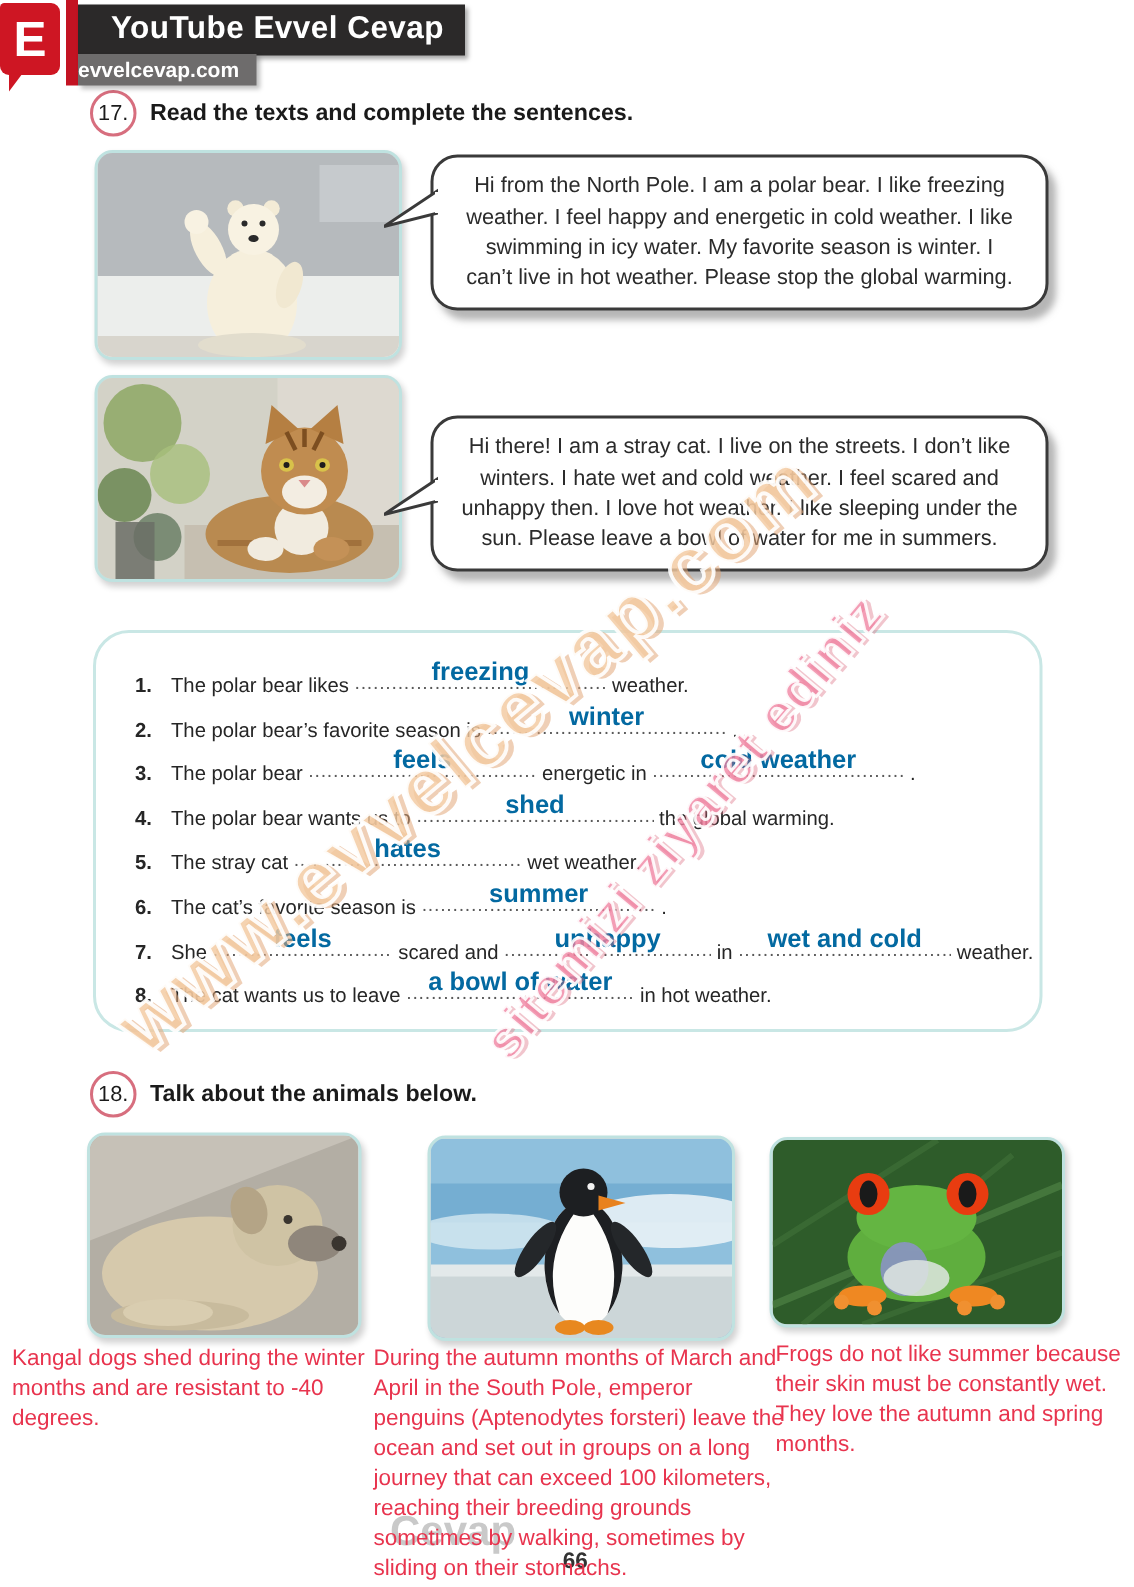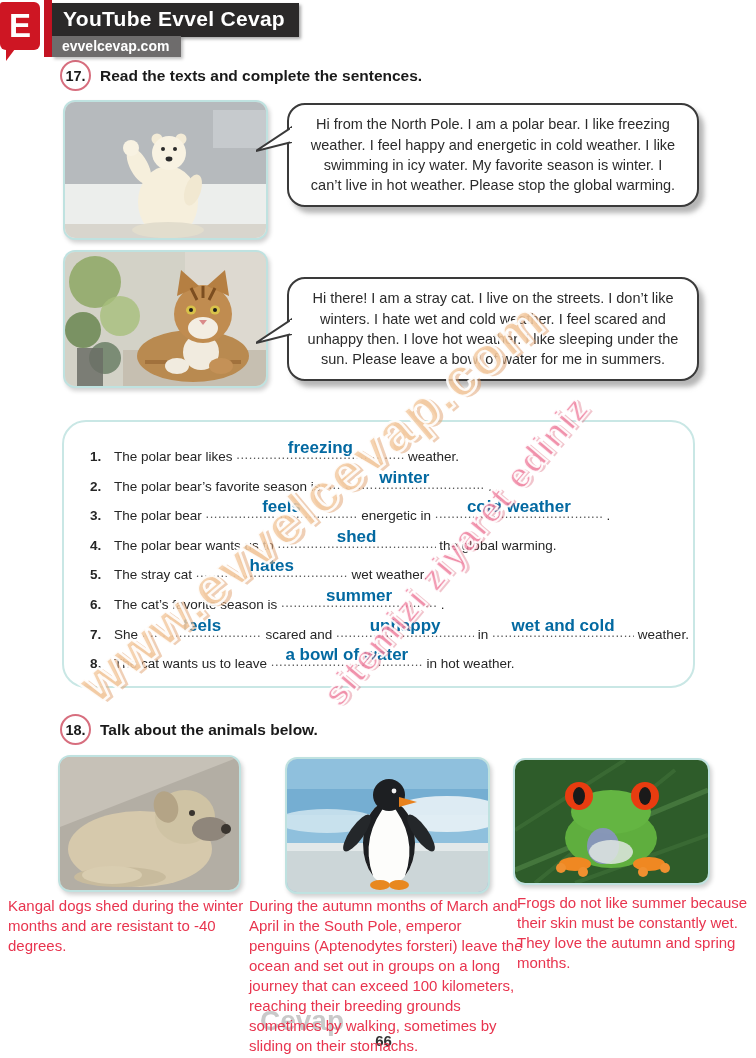--- a/index.html
+++ b/index.html
@@ -8,31 +8,31 @@
   .page { position:relative; width:756px; height:1058px; background:#ffffff; overflow:hidden; }
 
   
   .logo-badge { position:absolute; left:0; top:2px; width:40px; height:48px; background:#ce1623;
     border-radius:3px 6px 6px 6px; display:flex; align-items:center; justify-content:center;
     color:#fff; font-size:33px; font-weight:700; z-index:4; }
   .logo-tail { position:absolute; left:6px; top:49px; width:0; height:0; z-index:4;
     border-left:9px solid #ce1623; border-bottom:12px solid transparent; }
   .red-stripe { position:absolute; left:44px; top:0; width:8px; height:57px; background:#c31322; z-index:4; }
   .title-bar { position:absolute; left:52px; top:3px; background:#2b2929; color:#fff;
-    font-size:21px; font-weight:700; letter-spacing:0.3px; padding:4px 14px 6px 11px; z-index:4;
+    font-size:21px; font-weight:700; letter-spacing:0.3px; padding:4px 14px 6px 22px; z-index:4;
     box-shadow:2px 2px 3px rgba(0,0,0,0.35); }
   .site-bar { position:absolute; left:52px; top:36px; background:#6e6c6c; color:#fff;
-    font-size:14px; font-weight:700; padding:2px 12px 3px 10px; z-index:4;
+    font-size:14px; font-weight:700; padding:2px 12px 3px 0; z-index:4;
     box-shadow:2px 2px 3px rgba(0,0,0,0.25); }
 
   
   .ex-head { position:absolute; display:flex; align-items:center; gap:9px; z-index:2; }
   .ex-circle { width:31px; height:31px; border:2.5px solid #d76e7e; border-radius:50%;
     background:#fff; display:flex; align-items:center; justify-content:center;
-    font-weight:700; font-size:14.5px; color:#1a1a1a; flex:0 0 auto; }
+    font-weight:400; font-size:14.5px; color:#1a1a1a; flex:0 0 auto; }
   .ex-title { font-weight:700; font-size:15.5px; color:#1a1a1a; }
 
   
   .photo { position:absolute; border:2px solid #bfe2e0; border-radius:12px; overflow:hidden;
     background:#ddd; box-shadow:2px 3px 4px rgba(0,0,0,0.18); z-index:2; }
   .photo svg { display:block; }
 
   
   .bubble { position:absolute; width:412px; background:#fff; border:2px solid #3a3a3a;
     border-radius:18px; padding:12px 18px; display:flex; align-items:center; justify-content:center;

